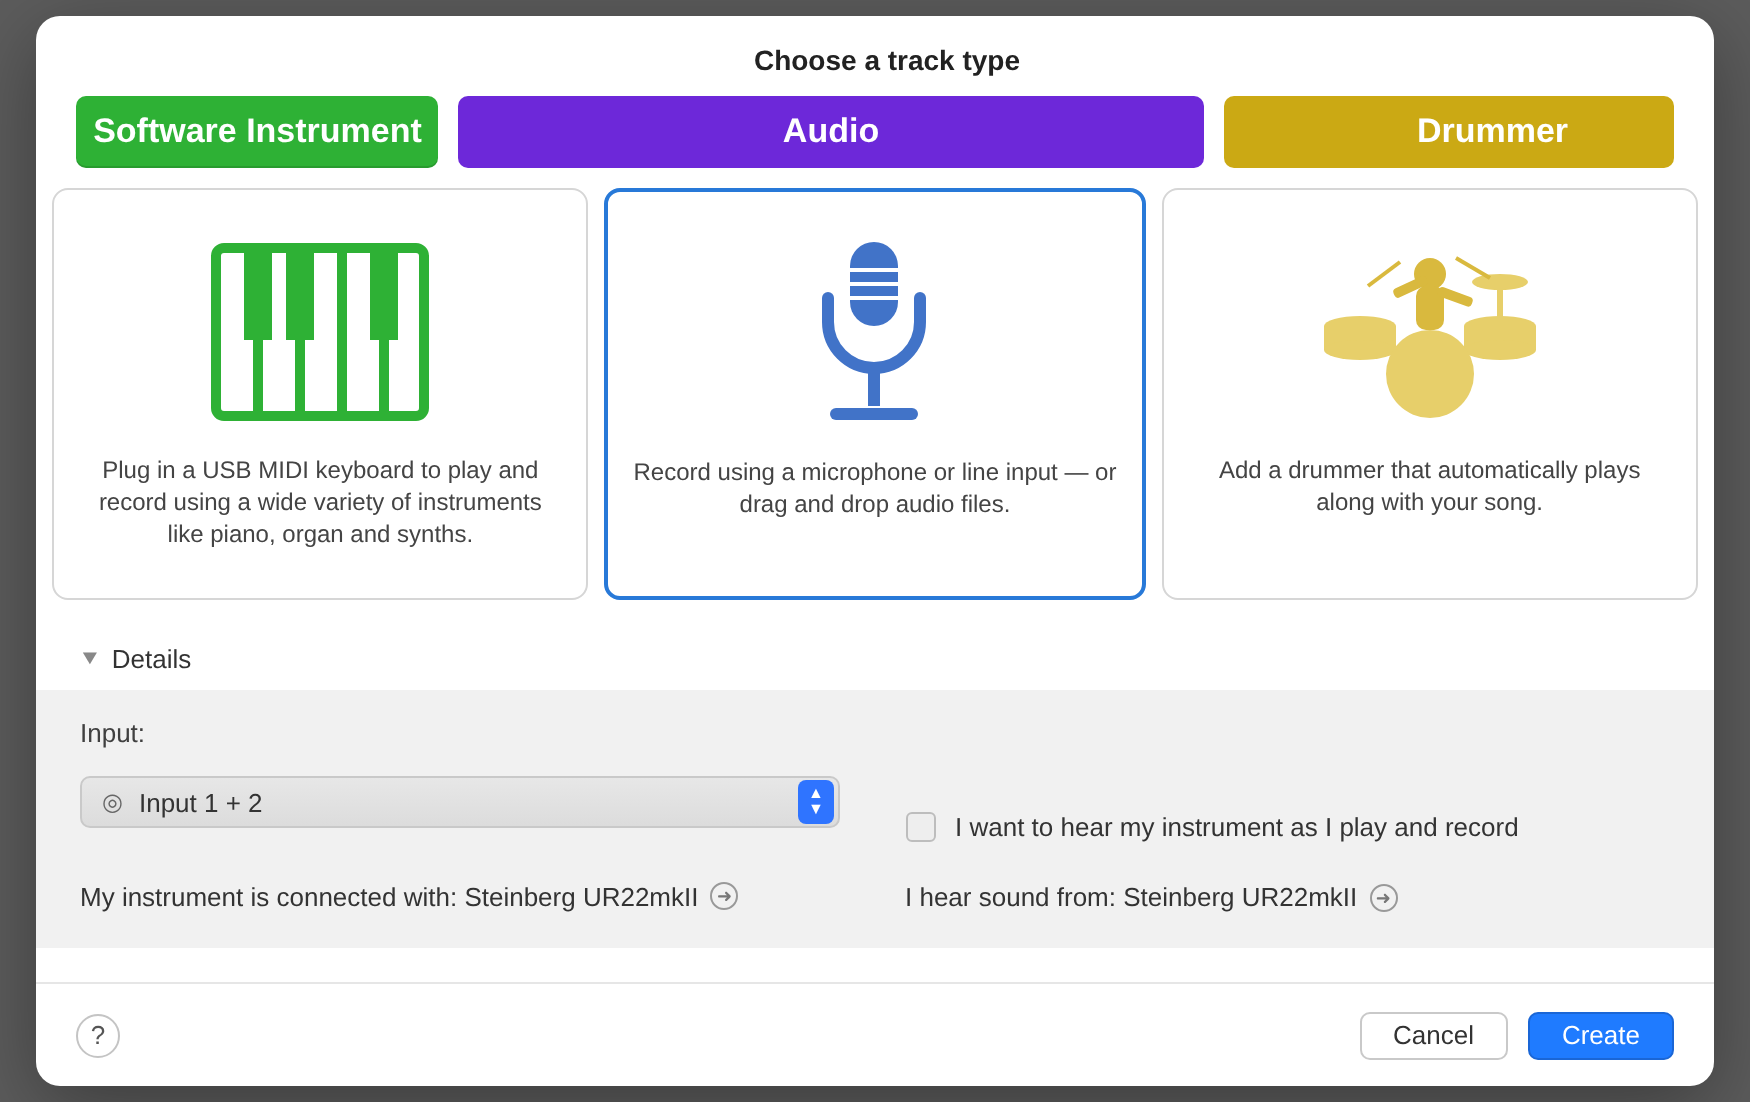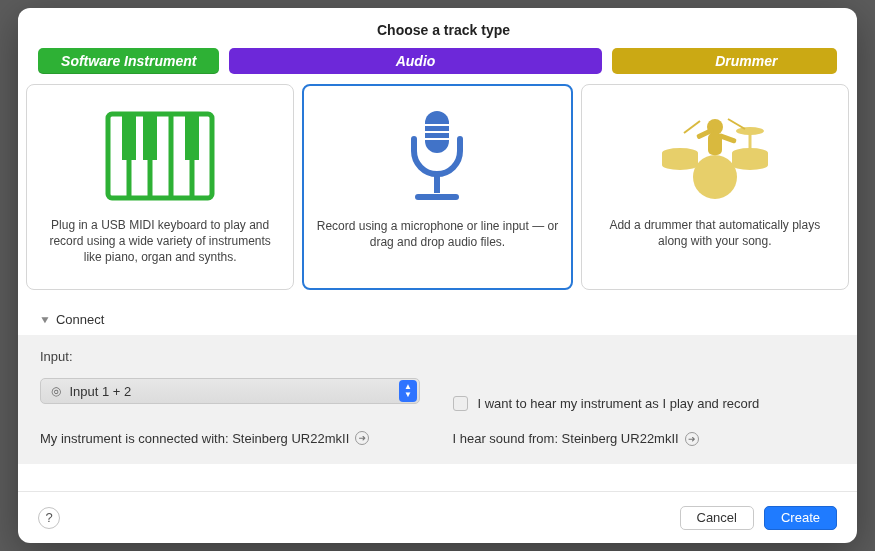--- a/index.html
+++ b/index.html
@@ -5,22 +5,22 @@
   * { box-sizing: border-box; margin: 0; padding: 0; }
   html, body { width: 875px; height: 551px; font-family: -apple-system, "Helvetica Neue", Arial, sans-serif; background:#5c5c5c; }
   .sheet {
     position:absolute; left:18px; top:8px; width:839px; height:535px;
     background:#fff; border-radius:12px; box-shadow:0 10px 40px rgba(0,0,0,.35);
     display:flex; flex-direction:column;
   }
   .title { text-align:center; font-size:14px; font-weight:600; margin-top:14px; color:#222;padding-left:12px;}
   .tabs { display:flex; gap:10px; padding:10px 20px 10px; }
   .tab {
-    flex:1; height:26px; border-radius:5px; color:#fff; font-size:14px; font-weight:600;
-    display:flex; align-items:center; justify-content:center;font-style:italic;
+    flex:1; height:36px; border-radius:5px; color:#fff; font-size:17px; font-weight:600;
+    display:flex; align-items:center; justify-content:center;
   }
   .tab.green { background:#2eb135; box-shadow:inset 0 -1px 0 rgba(0,0,0,.12);}
   .tab.blue  { background:#6d28d9; flex:2.05;}
   .tab.gold  { background:#cba914;padding-left:44px;}
   .cards { display:flex; gap:8px; padding:0 8px; }
   .card {
     flex:1; height:206px; border:1px solid #d6d6d6; border-radius:8px; padding:16px 12px 10px;
     display:flex; flex-direction:column; align-items:center; justify-content:flex-start;
     background:#fff;
   }
@@ -127,21 +127,21 @@
           <line x1="78" y1="10" x2="95" y2="20" stroke="#d9b93e" stroke-width="2"></line>
           <line x1="50" y1="12" x2="34" y2="24" stroke="#d9b93e" stroke-width="2"></line>
         </svg>
       </div>
       <p>Add a drummer that automatically plays along with your song.</p>
     </div>
   </div>
 
   <div class="details-row">
     <span class="chev">▼</span>
-    <span>Connect</span>
+    <span>Details</span>
   </div>
 
   <div class="panel">
     <div class="lbl">Input:</div>
 
     <div class="input-select">
       <span class="stereo">◎</span>
       <span style="flex:1">Input 1 + 2</span>
       <div class="stepper">
           <span>▲</span>

